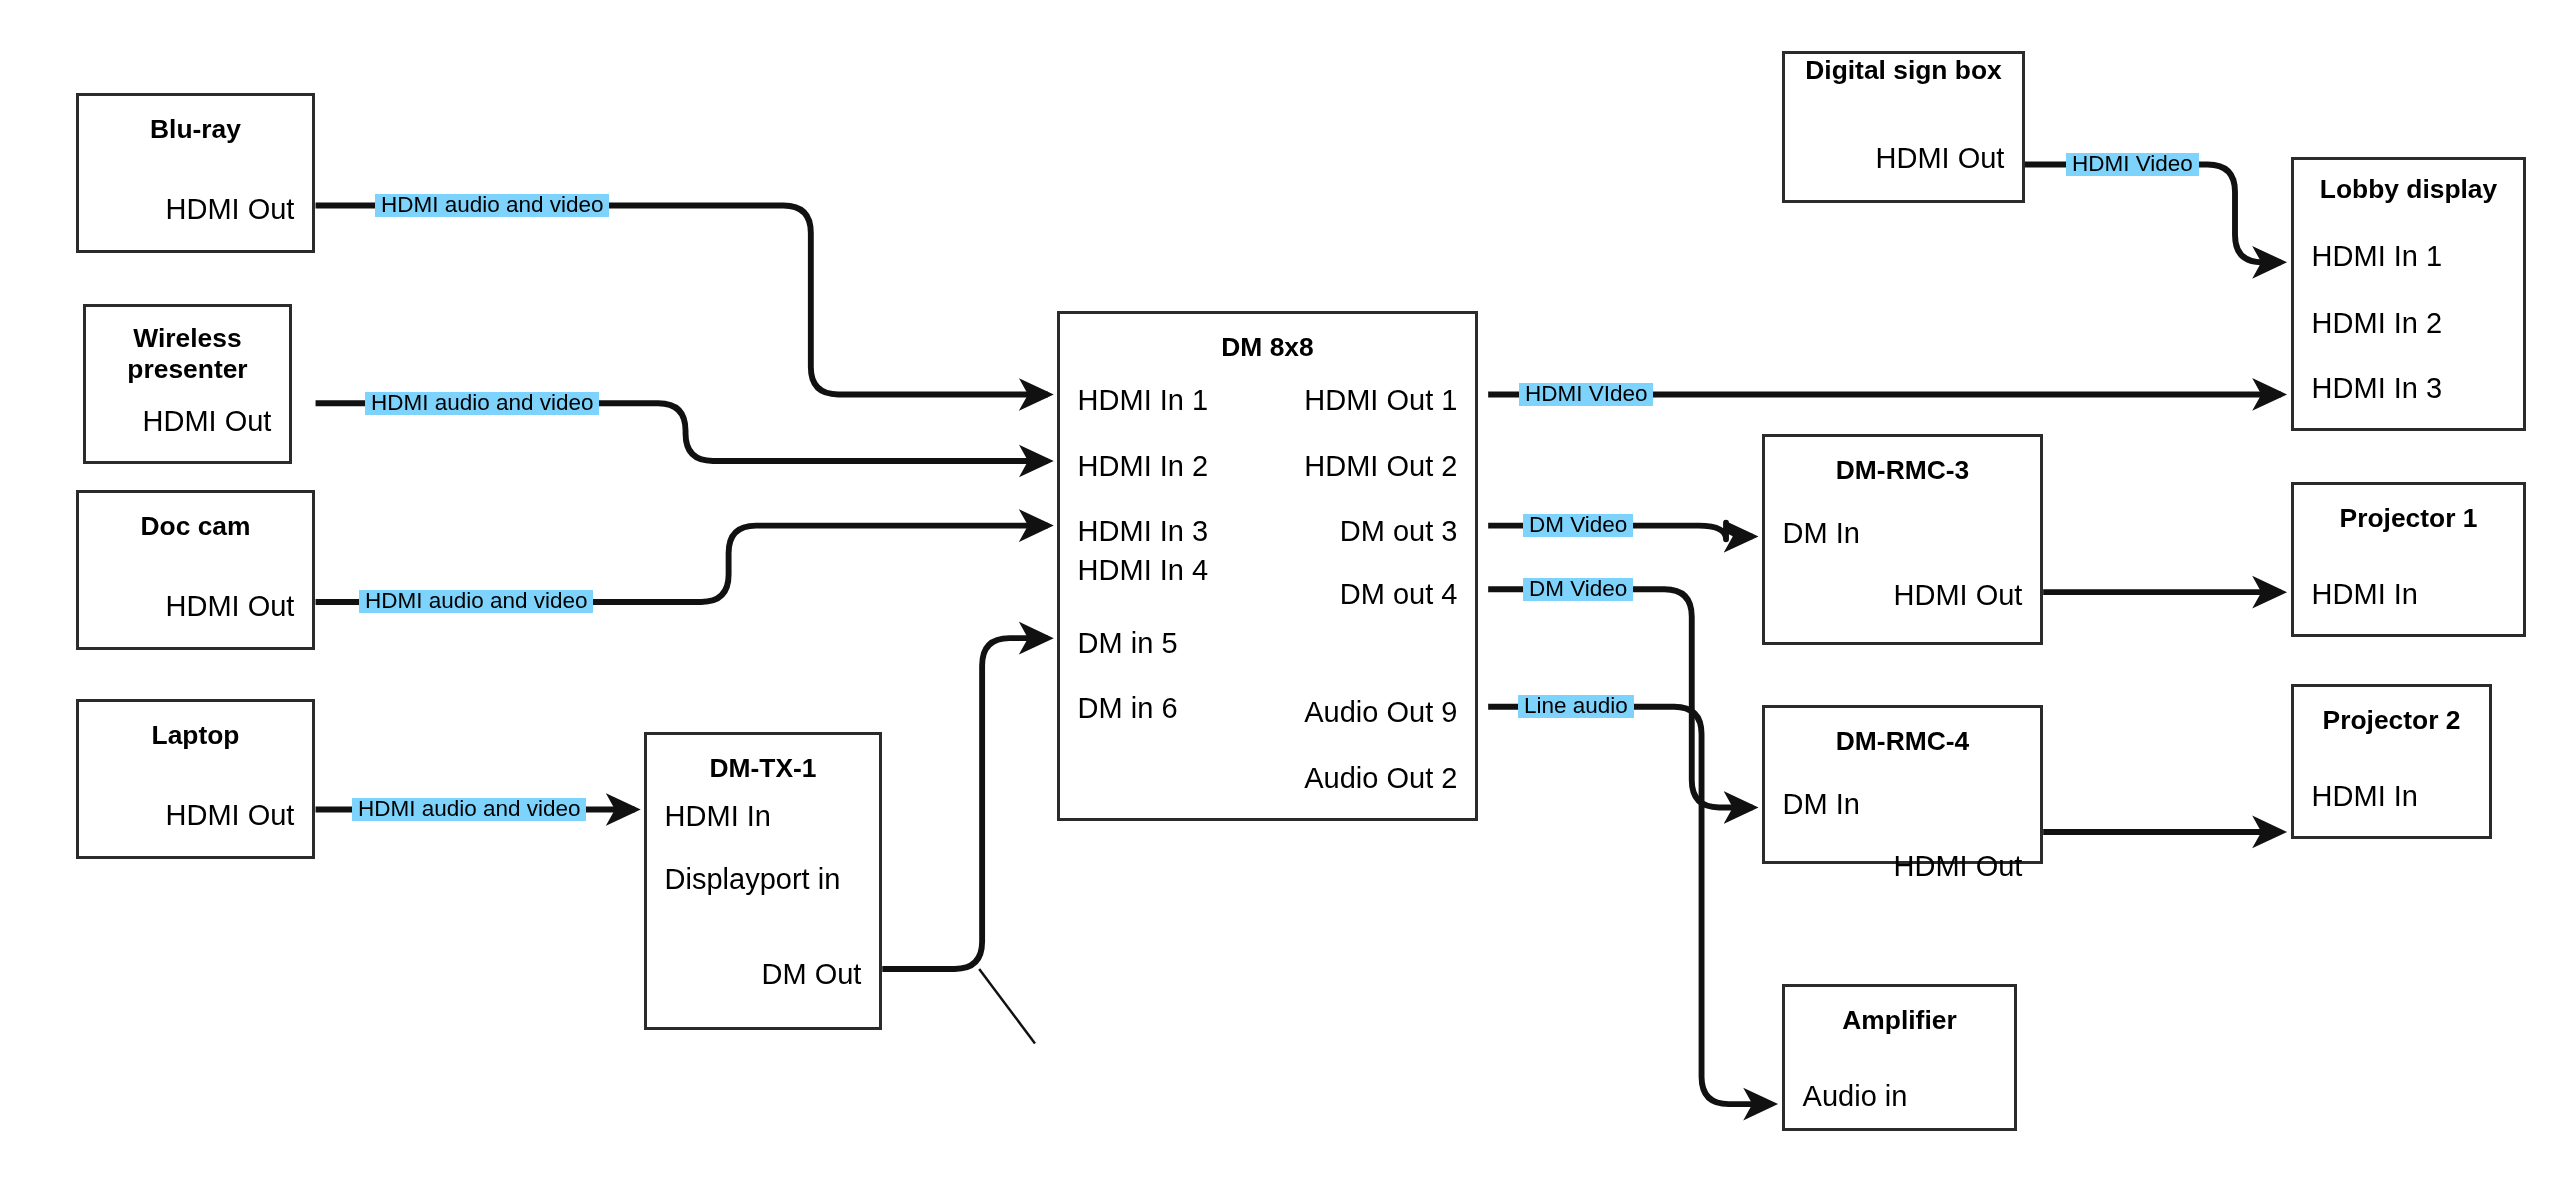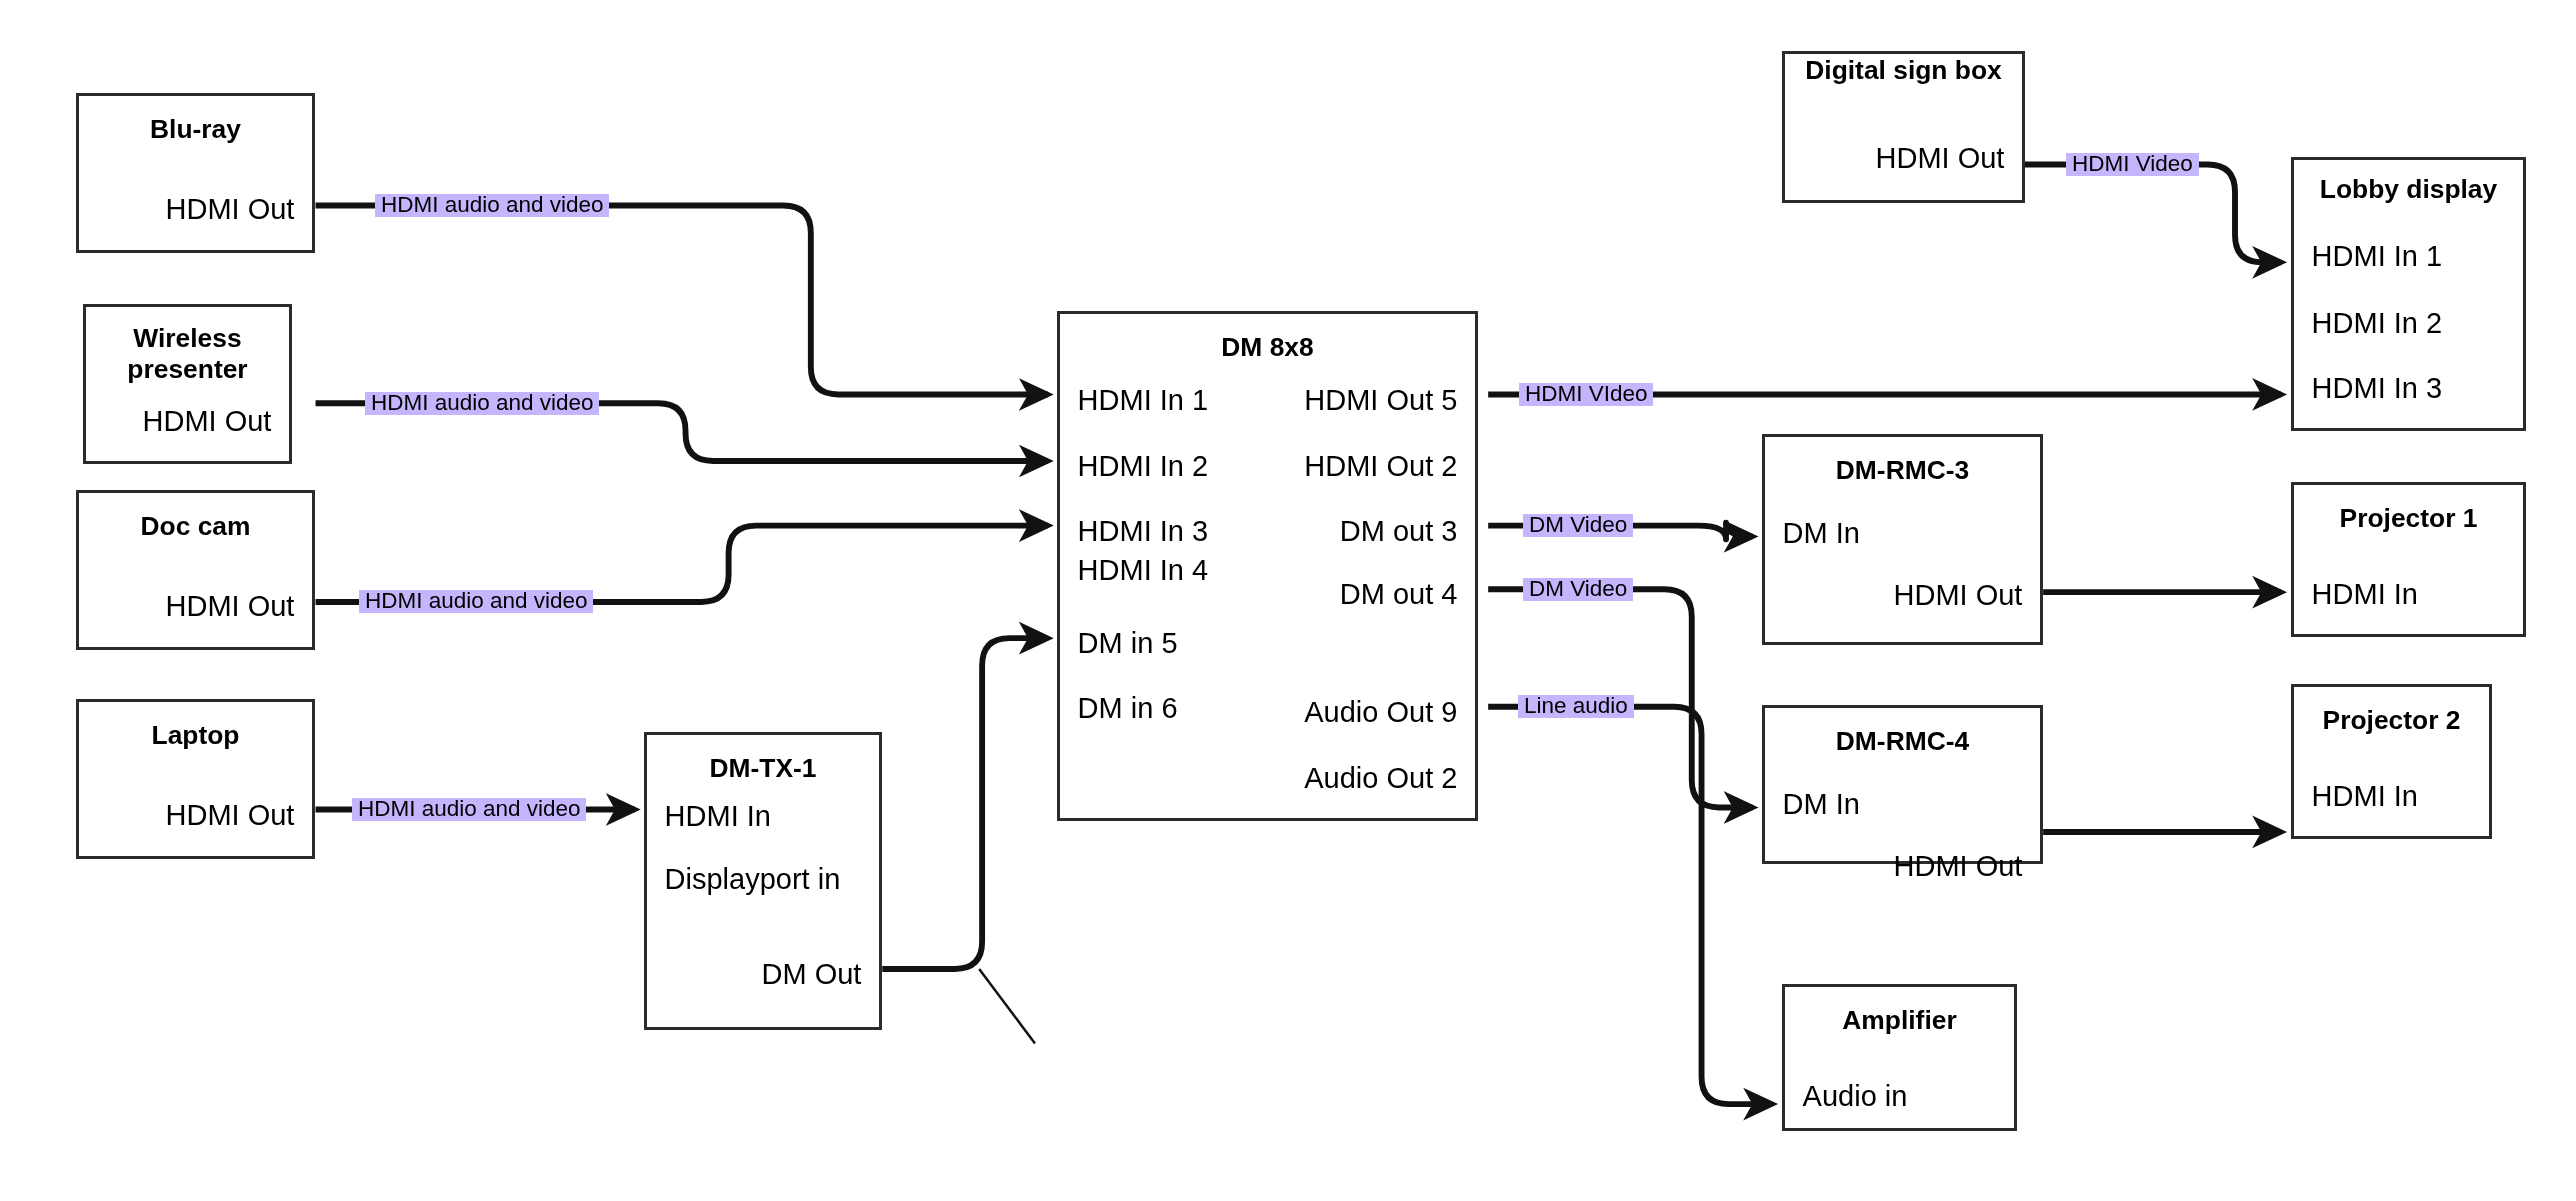--- a/index.html
+++ b/index.html
@@ -58,21 +58,21 @@
     top: 11.7px;
     text-align: center;
     font-size: 23.5px;
     color: #000000;
     line-height: 1.22;
   }
   .wire-label {
     position: absolute;
     font-size: 22.5px;
     color: #000000;
-    background: #c4b5fd;
+    background: #7dd3fc;
     padding: 0 5.9px;
     white-space: nowrap;
     line-height: 1;
   }
 </style>
 </head>
 <body>
 
 <div id="canvas">
 
@@ -162,21 +162,21 @@
     <div class="node-title" style="top:17.6px;">DM 8x8</div>
 
     <div class="port left" style="top:70px;">HDMI In 1</div>
     <div class="port left" style="top:136px;">HDMI In 2</div>
     <div class="port left" style="top:201px;">HDMI In 3</div>
     <div class="port left" style="top:239px;" style2=""></div>
     <div class="port left" style="top:240px;">HDMI In 4</div>
     <div class="port left" style="top:313px;">DM in 5</div>
     <div class="port left" style="top:378px;">DM in 6</div>
 
-    <div class="port right" style="top:70px;">HDMI Out 5</div>
+    <div class="port right" style="top:70px;">HDMI Out 1</div>
     <div class="port right" style="top:136px;">HDMI Out 2</div>
     <div class="port right" style="top:201px;">DM out 3</div>
     <div class="port right" style="top:264px;">DM out 4</div>
     <div class="port right" style="top:382px;">Audio Out 9</div>
     <div class="port right" style="top:448px;">Audio Out 2</div>
   </div>
 
   <div class="node" style="left:1782px; top:51px; width:243px; height:152px;">
     <div class="node-title" style="top:1px;">Digital sign box</div>
     <div class="port right" style="top:88px;">HDMI Out</div>

